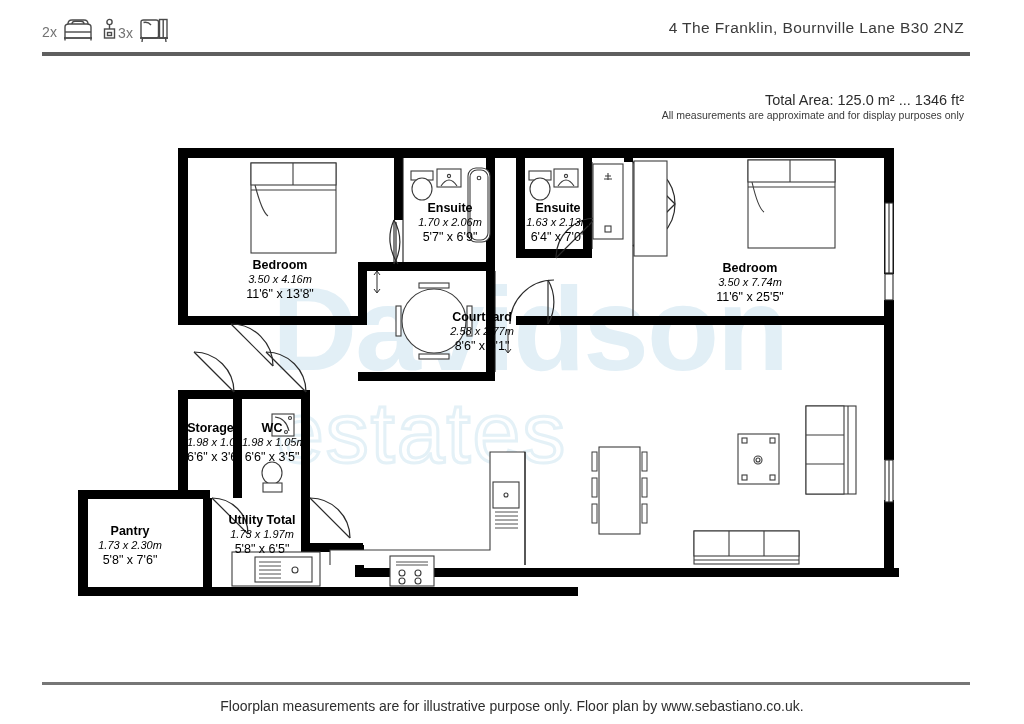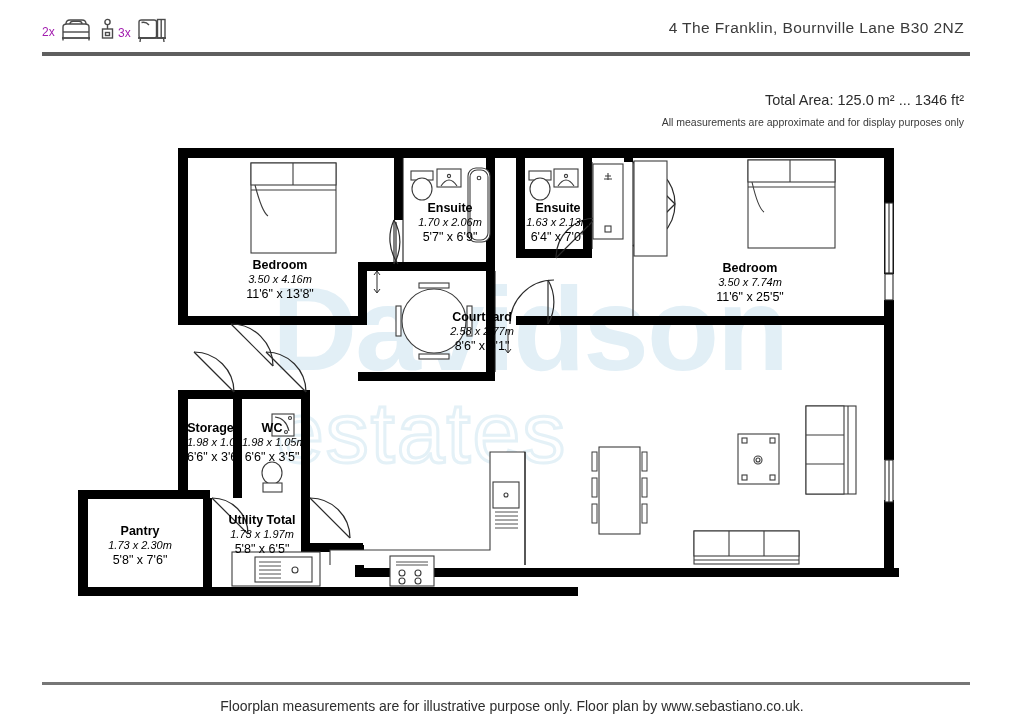--- a/index.html
+++ b/index.html
@@ -25,22 +25,22 @@
   }
   .icon-group {
     position: absolute;
     top: 18px;
     display: flex;
     align-items: center;
     gap: 6px;
     color: #4a4a4a;
   }
   .icon-count {
-    font-size: 12px;
-    color: #a21caf;
+    font-size: 14px;
+    color: #737373;
     letter-spacing: 0.2px;
   }
   #bed-group { left: 42px; }
   #bath-group { left: 118px; }
   #property-title {
     position: absolute;
     right: 60px;
     top: 19px;
     font-size: 15.5px;
     color: #3a3a3a;
@@ -60,21 +60,21 @@
     right: 60px;
     top: 92px;
     text-align: right;
   }
   #total-area {
     font-size: 14.5px;
     color: #2c2c2c;
     white-space: nowrap;
   }
   #area-disclaimer {
-    margin-top: 8px;
+    margin-top: 1px;
     font-size: 10.5px;
     color: #3a3a3a;
     white-space: nowrap;
   }
 
   
   #footer-rule {
     position: absolute;
     left: 42px; top: 682px;
     width: 928px; height: 3px;
@@ -492,21 +492,21 @@
     <span class="rl-m">1.98 x 1.06m</span>
     <span class="rl-ft">6'6" x 3'6"</span>
   </div>
 
   <div class="room-label clip-box" id="lbl-wc" style="left:242px; top:421px; width:60px;">
     <span class="rl-name">WC</span>
     <span class="rl-m">1.98 x 1.05m</span>
     <span class="rl-ft">6'6" x 3'5"</span>
   </div>
 
-  <div class="room-label" id="lbl-pantry" style="left:96px; top:524px; width:88px;">
+  <div class="room-label" id="lbl-pantry" style="left:86px; top:524px; width:88px;">
     <span class="rl-name">Pantry</span>
     <span class="rl-m">1.73 x 2.30m</span>
     <span class="rl-ft">5'8" x 7'6"</span>
   </div>
 
   <div class="room-label" id="lbl-utility" style="left:216px; top:513px; width:92px;">
     <span class="rl-name">Utility Total</span>
     <span class="rl-m">1.73 x 1.97m</span>
     <span class="rl-ft">5'8" x 6'5"</span>
   </div>

